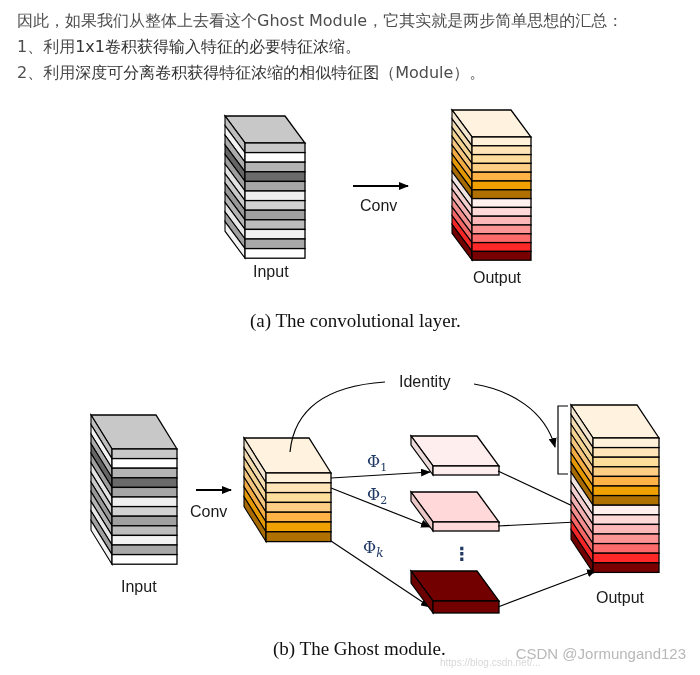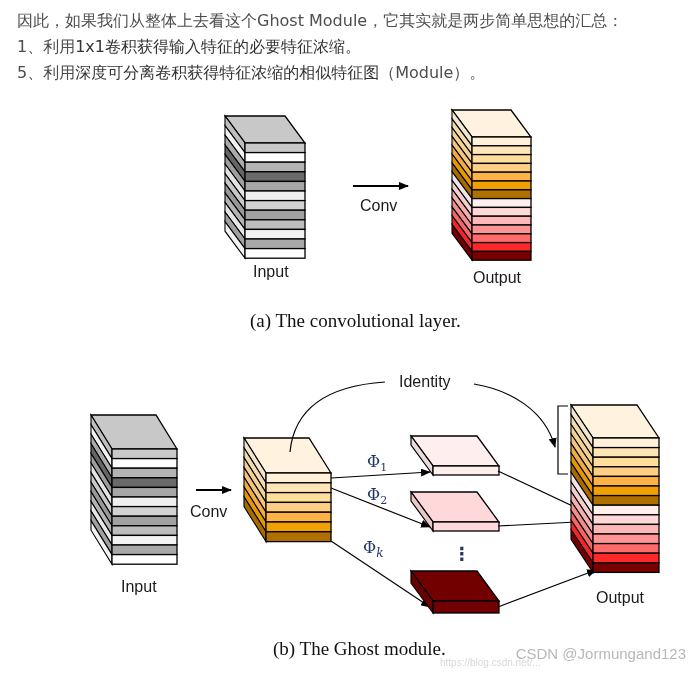--- a/index.html
+++ b/index.html
@@ -13,21 +13,21 @@
   .phi { font-family:"DejaVu Serif", serif; font-size:16px; fill:#1f3864; }
   .wm { position:absolute; right:14px; top:645px; font-family:"Liberation Sans", sans-serif; font-size:15px; color:#b8b8b8;margin-left:24px; }
   .wm-url { position:absolute; left:440px; top:648px; font-family:"Liberation Sans", sans-serif; font-size:10px; color:#d8d8d8;margin-top:9px; }
 </style>
 </head>
 <body>
 
 <div class="text-block">
   <div class="line">因此，如果我们从整体上去看这个Ghost Module，它其实就是两步简单思想的汇总：</div>
   <div class="line"><span>1、利用</span><b>1x1卷积获得输入特征的必要特征浓缩。</b></div>
-  <div class="line"><span>5、利用</span><b>深度可分离卷积获得特征浓缩的相似特征图</b><span>（Module）。</span></div>
+  <div class="line"><span>2、利用</span><b>深度可分离卷积获得特征浓缩的相似特征图</b><span>（Module）。</span></div>
 </div>
 
 <svg id="diagram" width="700" height="675" viewBox="0 0 700 675" xmlns="http://www.w3.org/2000/svg">
   <defs>
     <marker id="arrowhead" markerWidth="10" markerHeight="8" refX="9" refY="4" orient="auto" markerUnits="userSpaceOnUse">
       <path d="M0,0 L10,4 L0,8 Z" fill="#000"></path>
     </marker>
   </defs>
 
   <g>

